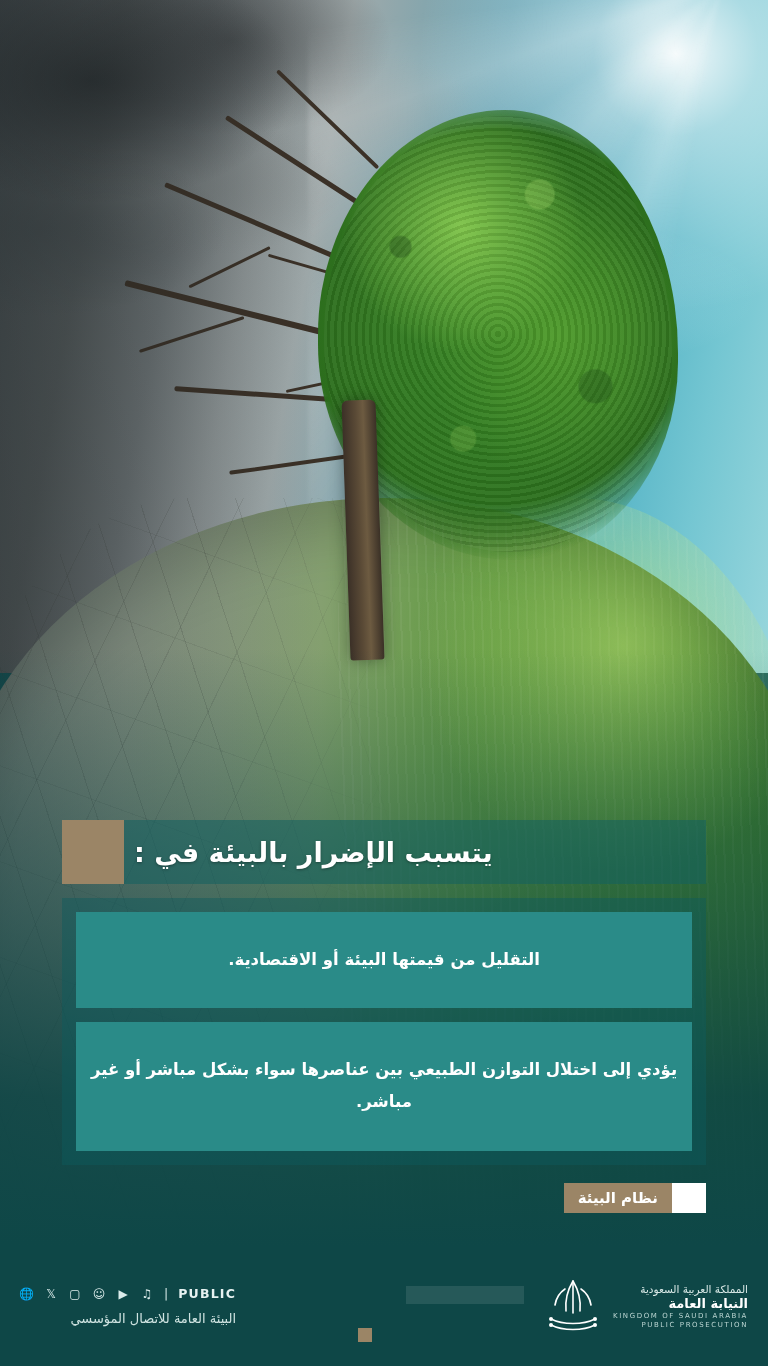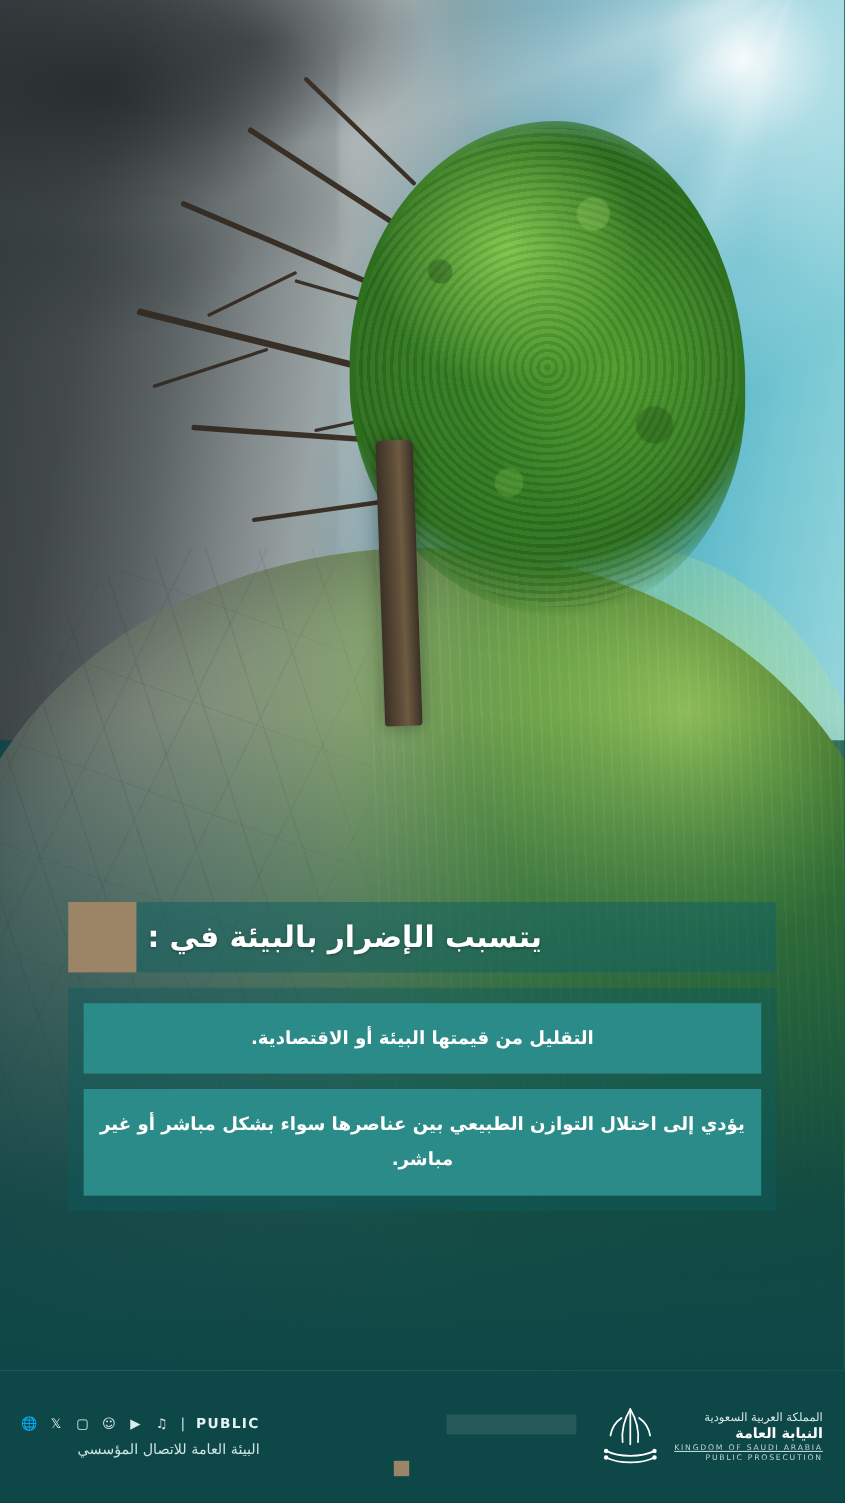--- a/index.html
+++ b/index.html
@@ -242,21 +242,21 @@
     display: flex;
     gap: 14px;
   }
   .card {
     background: #2a8b88;
     color: #ffffff;
     font-size: 16.5px;
     font-weight: bold;
     line-height: 1.95;
     text-align: center;
-    padding: 16px 14px;
+    padding: 32px 14px;
     flex: 1;
     letter-spacing: 0.2px;
   }
   .card.wide {
     margin-top: 14px;
     flex: none;
     width: 100%;
     box-sizing: border-box;
   }
 
@@ -353,21 +353,21 @@
     gap: 12px;
     direction: rtl;
   }
   .logo-text {
     text-align: right;
     color: #ffffff;
     line-height: 1.25;
   }
   .logo-kingdom-ar { font-size: 10.5px; color: #d8e8e6; letter-spacing: 0.3px; }
   .logo-name-ar { font-size: 13px; font-weight: bold; letter-spacing: 0.4px; }
-  .logo-kingdom-en { font-size: 7px; color: #bcd6d3; letter-spacing: 1.6px; text-decoration: underline; }
+  .logo-kingdom-en { font-size: 7px; color: #bcd6d3; letter-spacing: 1.6px; }
   .logo-name-en { font-size: 7px; color: #bcd6d3; letter-spacing: 1.6px; }
   .emblem {
     width: 56px;
     height: 62px;
     position: relative;
   }
   .emblem svg { width: 56px; height: 62px; display: block; }
 </style>
 </head>
 <body>
@@ -412,20 +412,24 @@
       <div class="headline-swatch"></div>
     </div>
 
     <div class="cards">
       <div class="cards-row">
         <div class="card">التقليل من قيمتها البيئة أو الاقتصادية.</div>
       </div>
       <div class="card wide">يؤدي إلى اختلال التوازن الطبيعي بين عناصرها سواء بشكل مباشر أو غير مباشر.</div>
     </div>
 
+    <div class="source-row">
+      <div class="source-end"></div>
+      <div class="source-tag">نظام البيئة</div>
+    </div>
   </div>
 
   <div class="footer">
 
     <div class="logo">
       <div class="logo-text">
         <div class="logo-kingdom-ar">المملكة العربية السعودية</div>
         <div class="logo-name-ar">النيابة العامة</div>
         <div class="logo-kingdom-en">KINGDOM OF SAUDI ARABIA</div>
         <div class="logo-name-en">PUBLIC PROSECUTION</div>

